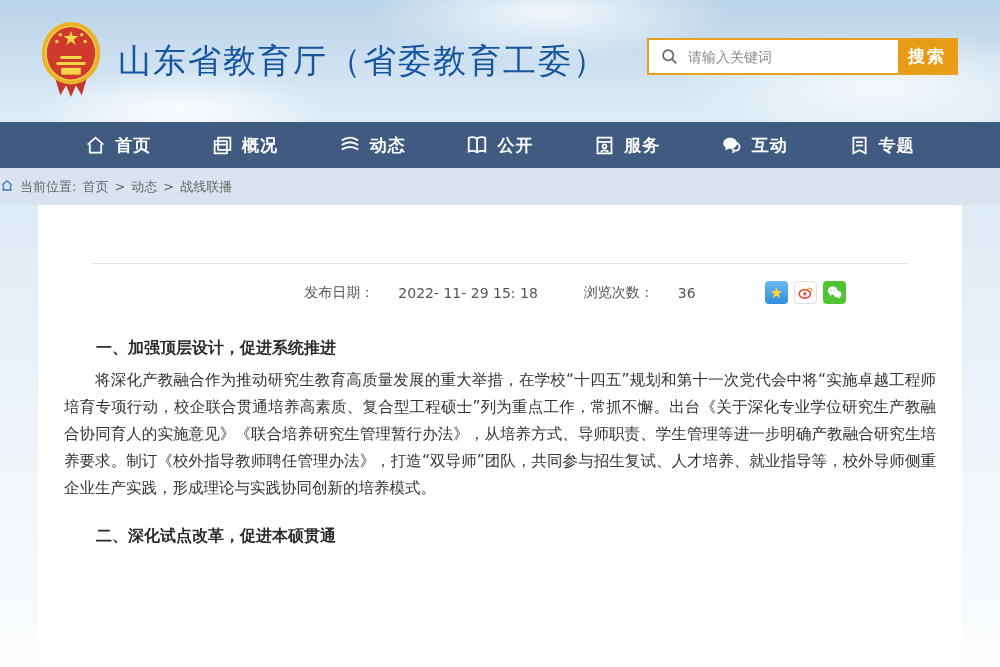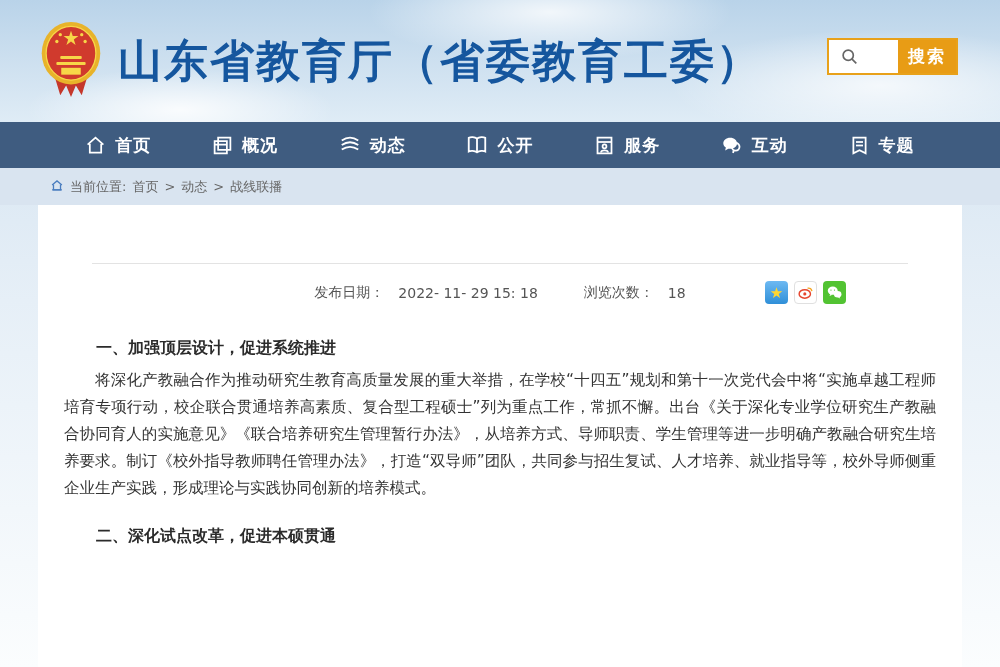--- a/index.html
+++ b/index.html
@@ -12,44 +12,44 @@
     position:relative; height:122px;
     background:
       radial-gradient(ellipse 220px 60px at 18% 90%, rgba(255,255,255,.85), rgba(255,255,255,0) 70%),
       radial-gradient(ellipse 260px 70px at 55% 10%, rgba(255,255,255,.8), rgba(255,255,255,0) 70%),
       radial-gradient(ellipse 300px 80px at 88% 70%, rgba(255,255,255,.75), rgba(255,255,255,0) 70%),
       linear-gradient(180deg,#b9d3e9 0%,#cfe1f0 55%,#dfecf6 100%);
     display:flex; align-items:center;
   }
   .brand{ display:flex; align-items:center; margin-left:38px; }
   .emblem{ width:66px; height:80px; margin-right:14px; flex:0 0 auto; }
-  .site-title{ font-size:44px; font-weight:bold; color:#15569e; letter-spacing:2px; white-space:nowrap; }
+  .site-title{ font-size:33px; font-weight:normal; color:#15569e; letter-spacing:2px; white-space:nowrap; }
   .searchbox{ position:absolute; right:42px; top:38px; display:flex; align-items:stretch; height:37px; border:2px solid #e8a11a; background:#fff; }
   .search-icon-wrap{ display:flex; align-items:center; padding-left:12px; }
   .search-input{ border:none; outline:none; width:180px; padding:0 10px; font-size:14px; color:#333; }
   .search-input::placeholder{ color:#8a8a8a; }
   .search-button{ border:none; background:#e89c15; color:#fff; font-size:17px; font-weight:bold; width:58px; cursor:pointer; letter-spacing:2px;margin-left:40px; }
 
   
   .main-nav{ height:46px; background:#3f5c80; display:flex; align-items:center; justify-content:space-around; padding:0 55px; }
   .nav-item{ display:flex; align-items:center; gap:9px; color:#fff; text-decoration:none; cursor:pointer; }
   .nav-item .label{ font-size:17px; font-weight:bold; letter-spacing:1px; }
   .nav-icon{ display:flex; align-items:center; }
 
   
-  .breadcrumb-bar{ height:37px; background:#d9e4f0; display:flex; align-items:center; padding-left:50px; font-size:13px; color:#666; gap:6px; }
+  .breadcrumb-bar{ height:37px; background:#d9e4f0; display:flex; align-items:center; font-size:13px; color:#666; gap:6px; }
   .breadcrumb-bar a{ color:#666; text-decoration:none; cursor:pointer; }
   .crumb-sep{ color:#666; }
 
   
   .content{ background:#fff; margin:0 38px; min-height:462px; padding:36px 24px 30px; }
   .article-title{ text-align:center; font-size:20px; font-weight:bold; color:#333; letter-spacing:1px; }
   .title-divider{ border:none; border-top:1px solid #e3e3e3; margin:22px 30px 0; }
   .meta-row{ position:relative; margin-top:16px; height:26px; display:flex; justify-content:center; align-items:center; font-size:14px; color:#555; }
-  .meta-row .gap-sm{ margin-left:14px; } .meta-row .gap-lg{ margin-left:46px; }
+  .meta-row .gap-sm{ margin-left:24px; } .meta-row .gap-lg{ margin-left:46px; }
   .share{ position:absolute; right:92px; top:1px; display:flex; gap:6px; }
   .share-icon{ width:23px; height:23px; border-radius:4px; display:flex; align-items:center; justify-content:center; cursor:pointer; }
   .qzone{ background:linear-gradient(180deg,#6db9f2,#2f8fd8); color:#ffd632; font-size:15px; }
   .weibo{ background:#fff; border:1px solid #e0e0e0; }
   .wechat{ background:#52c332; }
 
   .article-body{ margin-top:28px; padding:0 2px; font-size:15.5px; line-height:27px; color:#333; }
   .article-body p{ text-indent:2em; margin-bottom:14px; text-align:justify; }
   .article-body h3{ text-indent:2em; font-size:16px; color:#2b2b2b; font-weight:bold; margin:20px 0 6px; }
 </style>
@@ -78,20 +78,21 @@
       </div>
       <h1 class="site-title">山东省教育厅（省委教育工委）</h1>
     </div>
     <div class="searchbox">
       <span class="search-icon-wrap">
         <svg width="17" height="17" viewBox="0 0 20 20">
             <circle cx="8.5" cy="8.5" r="6" fill="none" stroke="#666" stroke-width="2"></circle>
             <line x1="13" y1="13" x2="18" y2="18" stroke="#666" stroke-width="2"></line>
           </svg>
       </span>
+      <input class="search-input" type="text" placeholder="请输入关键词" style="">
       <button class="search-button">搜索</button>
     </div>
   </header>
 
   <nav class="main-nav">
     <a class="nav-item">
       <span class="nav-icon">
         <svg width="21" height="21" viewBox="0 0 24 24" fill="none" stroke="#fff" stroke-width="2">
             <path d="M3 11 L12 3 L21 11"></path>
             <path d="M5.5 10 V20 H18.5 V10"></path>
@@ -177,21 +178,21 @@
     <span>战线联播</span>
   </div>
 
   <main class="content">
     <hr class="title-divider">
 
     <div class="meta-row">
       <span>发布日期：</span>
       <span class="gap-sm">2022- 11- 29 15: 18</span>
       <span class="gap-lg">浏览次数：</span>
-      <span class="gap-sm">18</span>
+      <span class="gap-sm">36</span>
       <span class="share">
         <span class="share-icon qzone">★</span>
         <span class="share-icon weibo">
           <svg width="17" height="17" viewBox="0 0 24 24">
               <ellipse cx="11" cy="14" rx="8" ry="6" fill="none" stroke="#e6462e" stroke-width="2"></ellipse>
               <circle cx="11" cy="14" r="2.2" fill="#e6462e"></circle>
               <path d="M15 6 q5 -1 6 4" fill="none" stroke="#f5a623" stroke-width="2"></path>
             </svg>
         </span>
         <span class="share-icon wechat">

